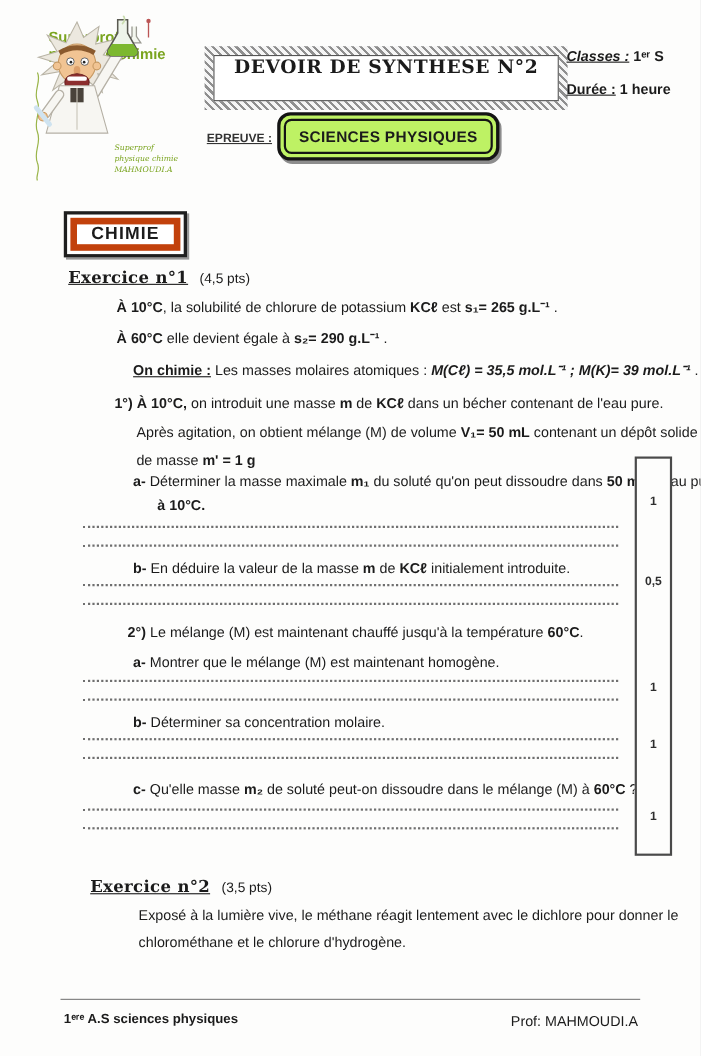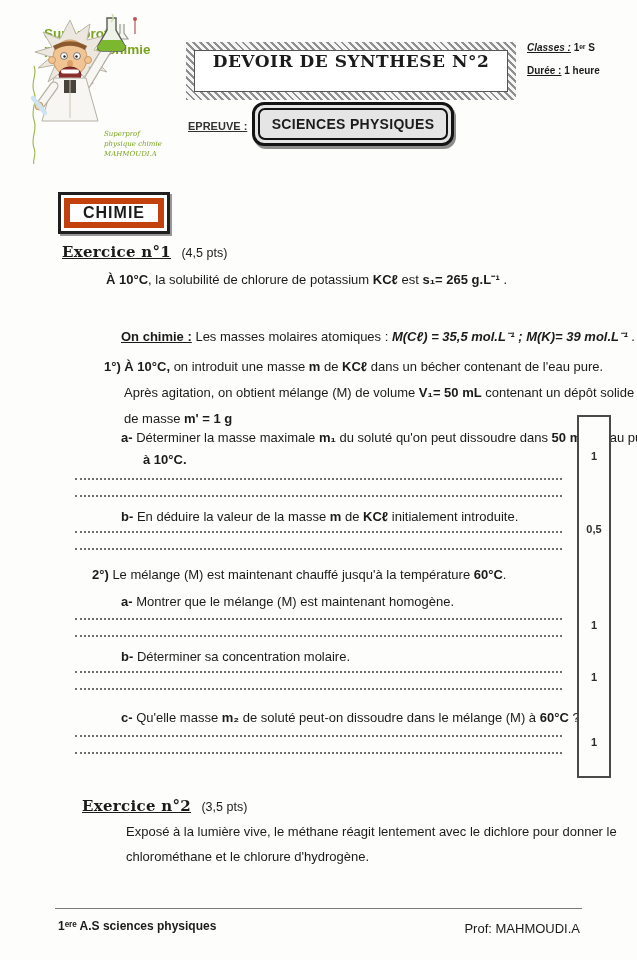--- a/index.html
+++ b/index.html
@@ -26,28 +26,28 @@
   }
   .titlebox-inner {
     width:100%; height:100%; background:#fff; border:1px solid #555;
     display:flex; align-items:flex-start; justify-content:center;
   }
   .exam-title {
     font-family:"DejaVu Serif", serif; font-weight:bold; font-size:17px;
     letter-spacing:.5px; white-space:nowrap;
   }
 
-  .meta { position:absolute; left:527px; top:36px; width:106px; font-size:10px; line-height:2.3; }
+  .meta { position:absolute; left:515px; top:36px; width:106px; font-size:13px; line-height:2.3; }
 
   .epreuve { position:absolute; left:188px; top:120px; font-size:11px; font-weight:bold; text-decoration:underline; color:#333; }
 
   .subject-box {
     position:absolute; left:252px; top:102px; width:202px; height:44px;
     border:3px solid #141414; border-radius:12px; padding:3px;
-    background:#e5e5e5; box-shadow:2px 3px 0 #8d8d8d;
+    background:#bef264; box-shadow:2px 3px 0 #8d8d8d;
   }
   .subject-inner {
     width:100%; height:100%; border:2px solid #141414; border-radius:7px;
     display:flex; align-items:center; justify-content:center;
     font-weight:bold; font-size:14px; letter-spacing:.3px;
   }
 
   .chimie-box {
     position:absolute; left:58px; top:192px; width:112px; height:42px;
     border:3px solid #1f1f1f; padding:3px; background:#fff;
@@ -162,36 +162,37 @@
   <div class="chimie-box">
     <div class="chimie-inner">CHIMIE</div>
   </div>
 
   <div class="ex-heading" style="left:62px; top:243px;">
     <span class="ex-title">Exercice n°1</span>
     <span class="ex-pts">(4,5 pts)</span>
   </div>
 
   <div class="line" style="left:60px; top:272px;"><span class="b">À 10°C</span><span>, la solubilité de chlorure de potassium </span><span class="b">KCℓ</span><span> est </span><span class="b">s₁= 265 g.L⁻¹</span><span> .</span></div>
+  <div class="line" style="left:60px; top:300px;"><span class="b">À 60°C</span><span> elle devient égale à </span><span class="b">s₂= 290 g.L⁻¹</span><span> .</span></div>
   <div class="line" style="left:75px; top:329px;"><span class="b u">On chimie :</span><span>  Les masses molaires atomiques : </span><span class="b i">M(Cℓ) = 35,5 mol.L⁻¹ ; M(K)= 39 mol.L⁻¹</span><span> .</span></div>
 
   <div class="line" style="left:58px; top:359px;"><span class="b">1°) À 10°C,</span><span> on introduit une masse </span><span class="b">m</span><span> de </span><span class="b">KCℓ</span><span> dans un bécher contenant de l'eau pure.</span></div>
   <div class="line" style="left:78px; top:385px;"><span>Après agitation, on obtient mélange (M) de volume </span><span class="b">V₁= 50 mL</span><span> contenant un dépôt solide</span></div>
   <div class="line" style="left:78px; top:411px;"><span>de masse </span><span class="b">m' = 1 g</span></div>
 
   <div class="line" style="left:75px; top:430px;"><span class="b">a-</span><span>  Déterminer la masse maximale </span><span class="b">m₁</span><span> du soluté qu'on peut dissoudre dans </span><span class="b">50 mL</span><span> d'eau pure</span></div>
   <div class="line" style="left:97px; top:452px;"><span class="b">à 10°C.</span></div>
   <div class="dot" style="left:75px; top:478px; width:487px;"></div>
   <div class="dot" style="left:75px; top:495px; width:487px;"></div>
 
   <div class="line" style="left:75px; top:509px;"><span class="b">b-</span><span>  En déduire la valeur de la masse </span><span class="b">m</span><span> de </span><span class="b">KCℓ</span><span> initialement introduite.</span></div>
   <div class="dot" style="left:75px; top:531px; width:487px;"></div>
   <div class="dot" style="left:75px; top:548px; width:487px;"></div>
 
-  <div class="line" style="left:46px; top:567px;"><span class="b">2°)</span><span> Le mélange (M) est maintenant chauffé jusqu'à la température </span><span class="b">60°C</span><span>.</span></div>
+  <div class="line" style="left:70px; top:567px;"><span class="b">2°)</span><span> Le mélange (M) est maintenant chauffé jusqu'à la température </span><span class="b">60°C</span><span>.</span></div>
 
   <div class="line" style="left:75px; top:594px;"><span class="b">a-</span><span>  Montrer que le mélange (M) est maintenant homogène.</span></div>
   <div class="dot" style="left:75px; top:618px; width:487px;"></div>
   <div class="dot" style="left:75px; top:635px; width:487px;"></div>
 
   <div class="line" style="left:75px; top:649px;"><span class="b">b-</span><span>  Déterminer sa concentration molaire.</span></div>
   <div class="dot" style="left:75px; top:671px; width:487px;"></div>
   <div class="dot" style="left:75px; top:688px; width:487px;"></div>
 
   <div class="line" style="left:75px; top:710px;"><span class="b">c-</span><span>  Qu'elle masse </span><span class="b">m₂</span><span> de soluté peut-on dissoudre dans le mélange (M) à </span><span class="b">60°C</span><span> ?</span></div>

